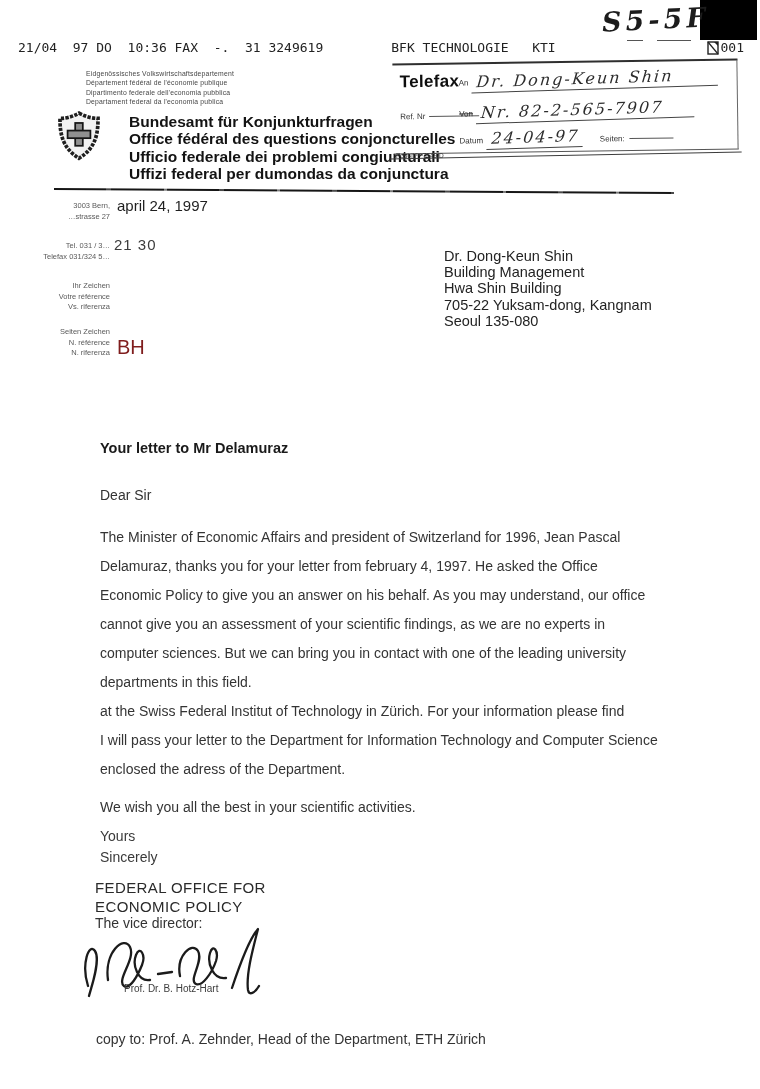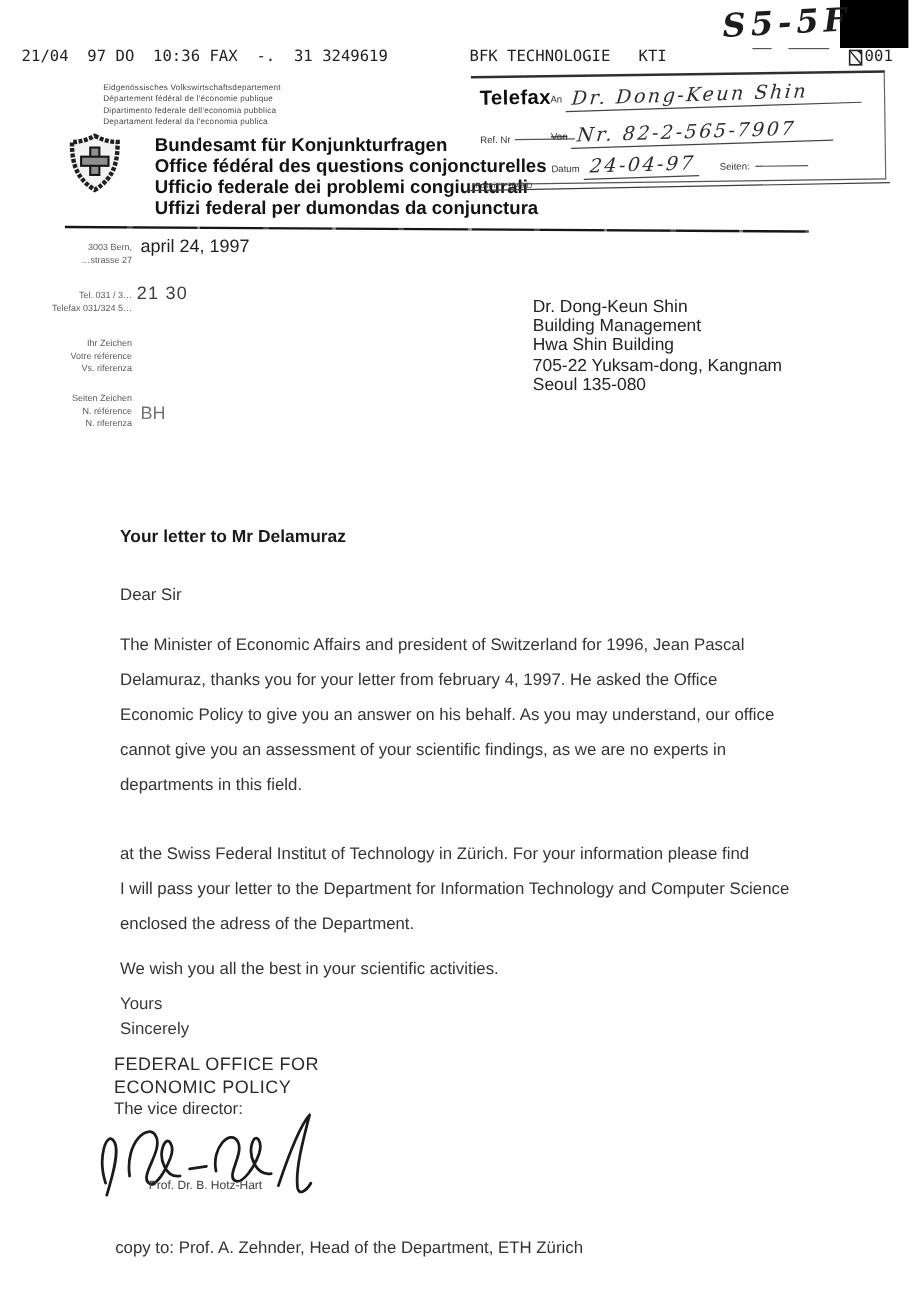--- a/index.html
+++ b/index.html
@@ -42,21 +42,21 @@
   .tf-ref-line{display:inline-block;width:50px;height:1px;background:#555;margin-left:4px;vertical-align:2px;}
   .tf-short-line{display:inline-block;width:44px;height:1px;background:#555;margin-left:5px;vertical-align:2px;}
   .tf-brand{position:absolute;top:152px;left:396px;font-size:6.5px;color:#333;}
 
   
   .margin-block{position:absolute;left:6px;width:104px;text-align:right;font-size:7.5px;
                 line-height:10.6px;color:#5a5a5a;}
   .mb-addr{top:201px;} .mb-tel{top:241px;} .mb-yourref{top:281px;} .mb-ourref{top:327px;}
   .letter-date{position:absolute;top:197px;left:117px;font-size:15px;color:#1f1f1f;}
   .time-note{position:absolute;top:236px;left:114px;font-size:15px;color:#3c3c3c;letter-spacing:1px;}
-  .ourref-value{position:absolute;top:336px;left:117px;font-size:15px;color:#737373;}
+  .ourref-value{position:absolute;top:336px;left:117px;font-size:20px;color:#7f1d1d;}
 
   
   .recipient{position:absolute;top:248px;left:444px;font-size:14.5px;line-height:16.2px;color:#232323;}
 
   
   .subject{position:absolute;top:440px;left:100px;font-size:14.5px;font-weight:bold;color:#1a1a1a;}
   .salutation{position:absolute;top:487px;left:100px;font-size:14px;color:#333;}
   .para{position:absolute;left:100px;font-size:14px;line-height:29px;color:#343434;white-space:nowrap;}
   .p1{top:523px;} .p2{top:697px;} .p3{top:793px;}
   .closing{position:absolute;top:826px;left:100px;font-size:14px;line-height:21px;color:#3a3a3a;}
@@ -172,20 +172,21 @@
   </div>
 
   <div class="subject">Your letter to Mr Delamuraz</div>
   <div class="salutation">Dear Sir</div>
 
   <div class="para p1">
     <div>The Minister of Economic Affairs and president of Switzerland for 1996, Jean Pascal</div>
     <div>Delamuraz, thanks you for your letter from february 4, 1997. He asked the Office</div>
     <div>Economic Policy to give you an answer on his behalf. As you may understand, our office</div>
     <div>cannot give you an assessment of your scientific findings, as we are no experts in</div>
+    <div>computer sciences. But we can bring you in contact with one of the leading university</div>
     <div>departments in this field.</div>
   </div>
 
   <div class="para p2">
     <div>at the Swiss Federal Institut of Technology in Zürich. For your information please find</div>
     <div>I will pass your letter to the Department for Information Technology and Computer Science</div>
     <div>enclosed the adress of the Department.</div>
   </div>
 
   <div class="para p3">

